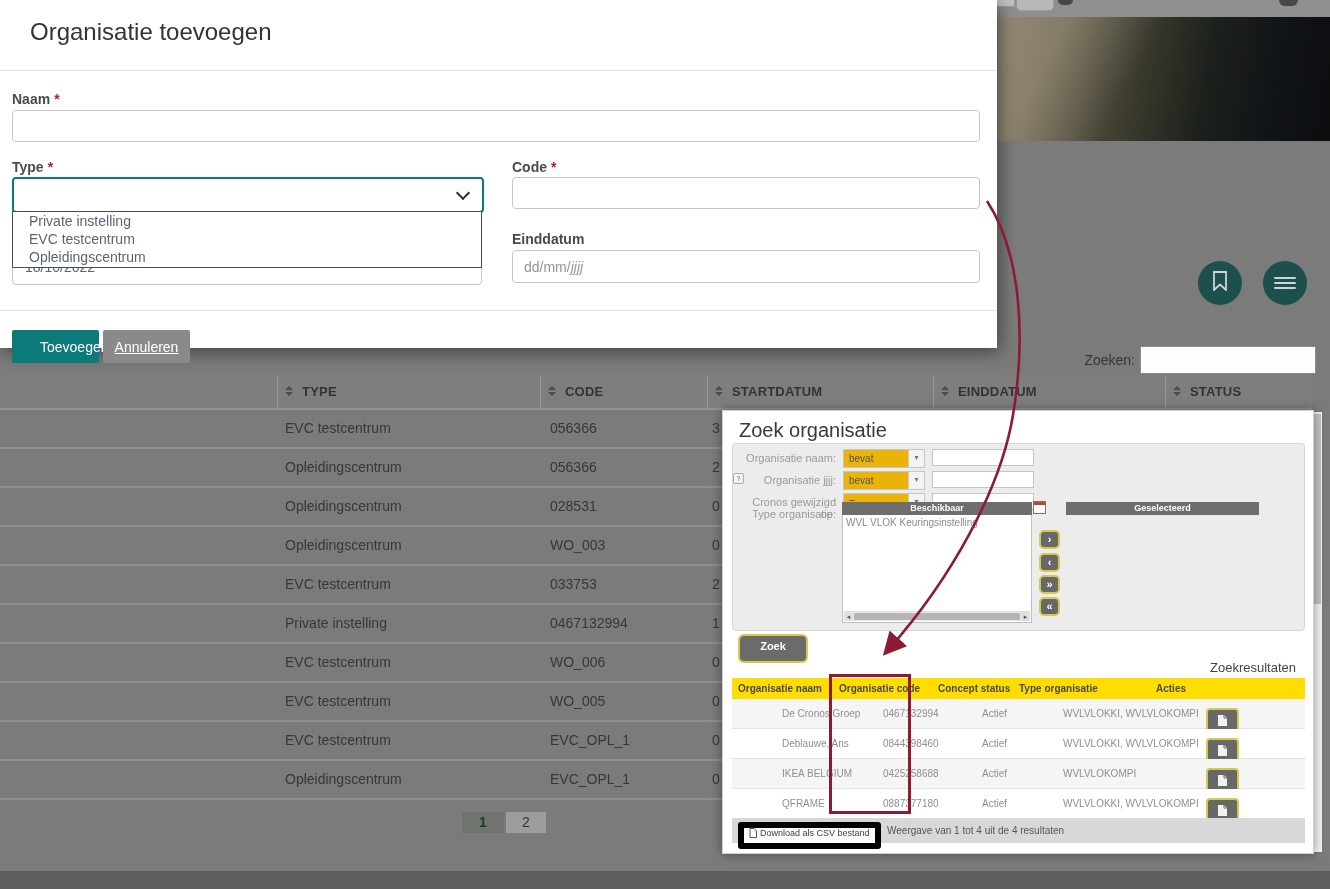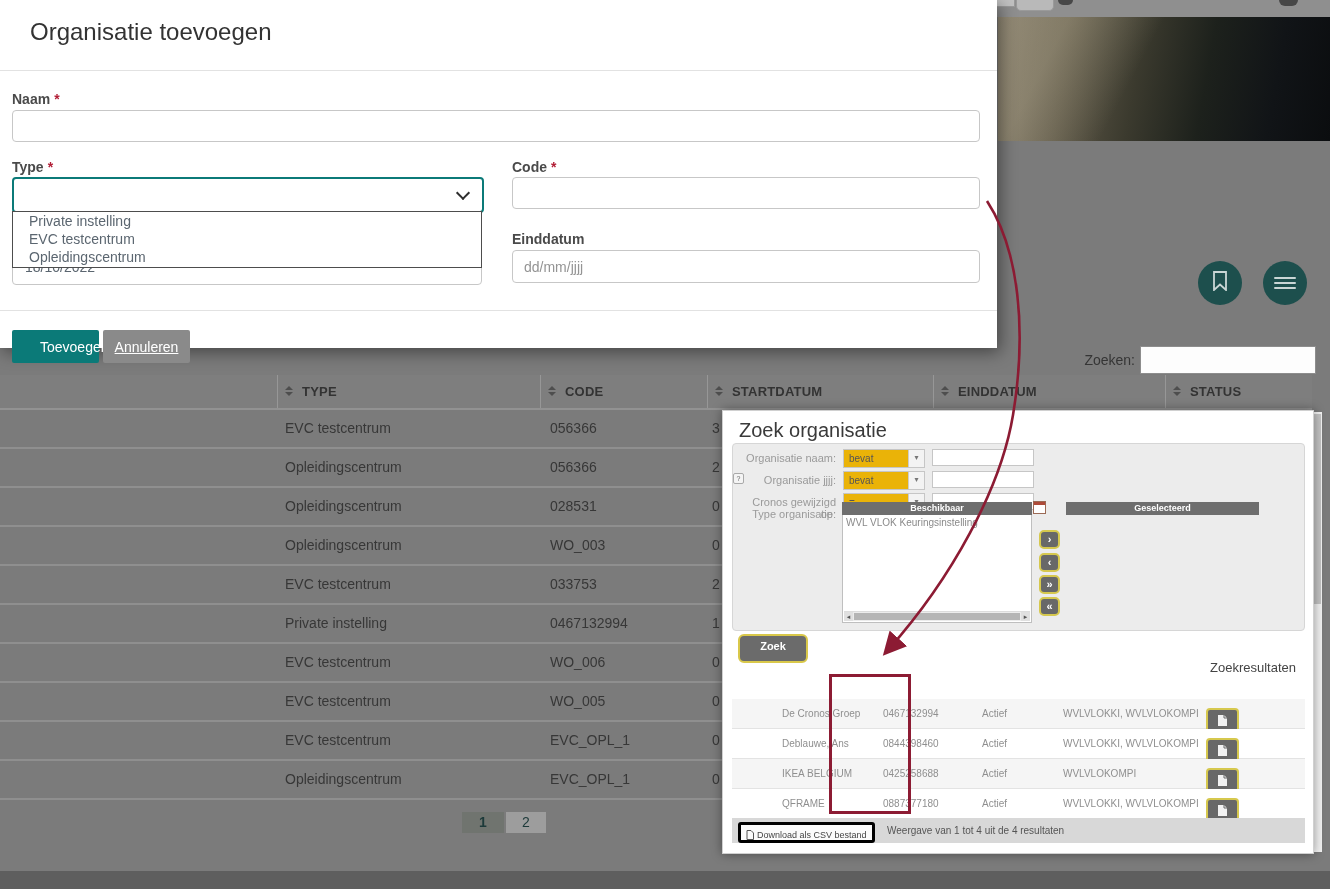--- a/index.html
+++ b/index.html
@@ -77,22 +77,22 @@
   .rhead{position:absolute;left:9px;top:267px;width:573px;height:21px;background:#ffdd00;}
   .rhead span{position:absolute;top:5px;font-size:10px;font-weight:bold;color:#4a4a4a;}
   .rrows{position:absolute;left:9px;top:288px;width:573px;}
   .rrow{position:relative;height:29px;border-bottom:1px solid #e3e3e3;background:#fff;}
   .rrow.alt{background:#f5f5f5;}
   .rrow span{position:absolute;top:9px;font-size:10px;color:#8f8f8f;margin-left:44px;}
   .rc-naam{left:6px;} .rc-code{left:107px;} .rc-status{left:206px;} .rc-type{left:287px;}
   .actbtn{position:absolute;left:430px;top:3px;width:29px;height:21px;background:#686868;border:2px solid #d6c84e;border-radius:4px;
           display:flex;align-items:center;justify-content:center;}
   .rfoot{position:absolute;left:9px;top:407px;width:573px;height:25px;background:#d8d8d8;}
-  .csvbtn{position:absolute;left:6px;top:4px;height:15px;background:#fbfbfb;border:3px solid #000000;border-radius:3px;
-          font-size:9px;color:#444;display:flex;align-items:flex-end;gap:3px;padding:0 5px;}
+  .csvbtn{position:absolute;left:6px;top:4px;height:15px;background:#fbfbfb;border:6px solid #000000;border-radius:3px;
+          font-size:9px;color:#444;display:flex;align-items:flex-start;gap:3px;padding:0 5px;}
   .rsummary{position:absolute;left:155px;top:7px;font-size:10px;color:#555;}
 
   
   .redrect{left:829px;top:674px;width:76px;height:134px;border:3px solid #8c1b33;z-index:35;}
   .arrow-svg{left:0;top:0;width:1330px;height:889px;z-index:70;pointer-events:none;}
 
   
   .modal{left:0;top:0;width:997px;height:348px;background:#fff;z-index:50;box-shadow:3px 4px 16px rgba(0,0,0,.45);}
   .m-title{position:absolute;left:30px;top:18px;font-size:24px;color:#333;}
   .m-div1{position:absolute;left:0;top:70px;width:997px;height:1px;background:#e2e2e2;}
@@ -100,21 +100,21 @@
   .m-label{position:absolute;font-size:14px;font-weight:bold;color:#4a4a4a;}
   .req{color:#b21e36;margin-left:4px;}
   .m-input{position:absolute;background:#fff;border:1px solid #c7c7c7;border-radius:4px;font-size:14px;color:#444;padding:0 10px;}
   .m-select{position:absolute;left:12px;top:177px;width:468px;height:32px;background:#fff;border:2px solid #0b7a78;border-radius:4px;}
   .chev{position:absolute;right:14px;top:9px;width:8px;height:8px;border-right:2px solid #2e2e2e;border-bottom:2px solid #2e2e2e;transform:rotate(45deg);}
   .ddlist{position:absolute;left:12px;top:211px;width:468px;height:55px;background:#fff;border:1px solid #4d4d4d;z-index:5;}
   .ddlist .opt{height:18px;line-height:18px;padding-left:16px;font-size:14px;color:#5b6670;}
   .ghost{position:absolute;left:12px;top:250px;width:468px;height:33px;border:1px solid #c7c7c7;border-radius:4px;z-index:1;}
   .ghost span{position:absolute;left:12px;top:8px;font-size:14px;color:#5b6670;}
   .ph{position:absolute;left:524px;top:259px;font-size:14px;color:#949494;}
-  .ph u{text-decoration:underline;}
+  .ph u{text-decoration:underline;font-style:italic;}
   .m-btn{position:absolute;top:330px;height:33px;border:none;border-radius:2px;color:#fff;font-size:14px;
          font-family:"Liberation Sans",sans-serif;cursor:pointer;}
   .btn-submit{left:12px;width:87px;background:#0b7a78;padding-left:28px;}
   .btn-cancel{left:103px;width:87px;background:#8a8a8a;text-decoration:underline;}
 </style>
 </head>
 <body>
 
 <div class="stage">
 
@@ -284,20 +284,27 @@
       <button class="xfer" style="top:153px">«</button>
 
       <div class="listbox" style="left:333px;top:58px;width:193px">
         <div class="listhead">Geselecteerd</div>
       </div>
     </div>
 
     <div class="zoekbtn">Zoek</div>
     <div class="res-title">Zoekresultaten</div>
 
+    <div class="rhead">
+      <span style="left:6px">Organisatie naam</span>
+      <span style="left:107px">Organisatie code</span>
+      <span style="left:206px">Concept status</span>
+      <span style="left:287px">Type organisatie</span>
+      <span style="left:424px">Acties</span>
+    </div>
     <div class="rrows">
       <div class="rrow alt">
         <span class="rc-naam">De Cronos Groep</span>
         <span class="rc-code">0467132994</span>
         <span class="rc-status">Actief</span>
         <span class="rc-type">WVLVLOKKI, WVLVLOKOMPI</span>
         <span class="actbtn">
           <svg width="11" height="13" viewBox="0 0 11 13">
               <path d="M1 1 h6 l3 3 v8 h-9 z" fill="#f2f2f2"></path>
               <path d="M7 1 v3 h3" fill="none" stroke="#686868" stroke-width="1"></path>

